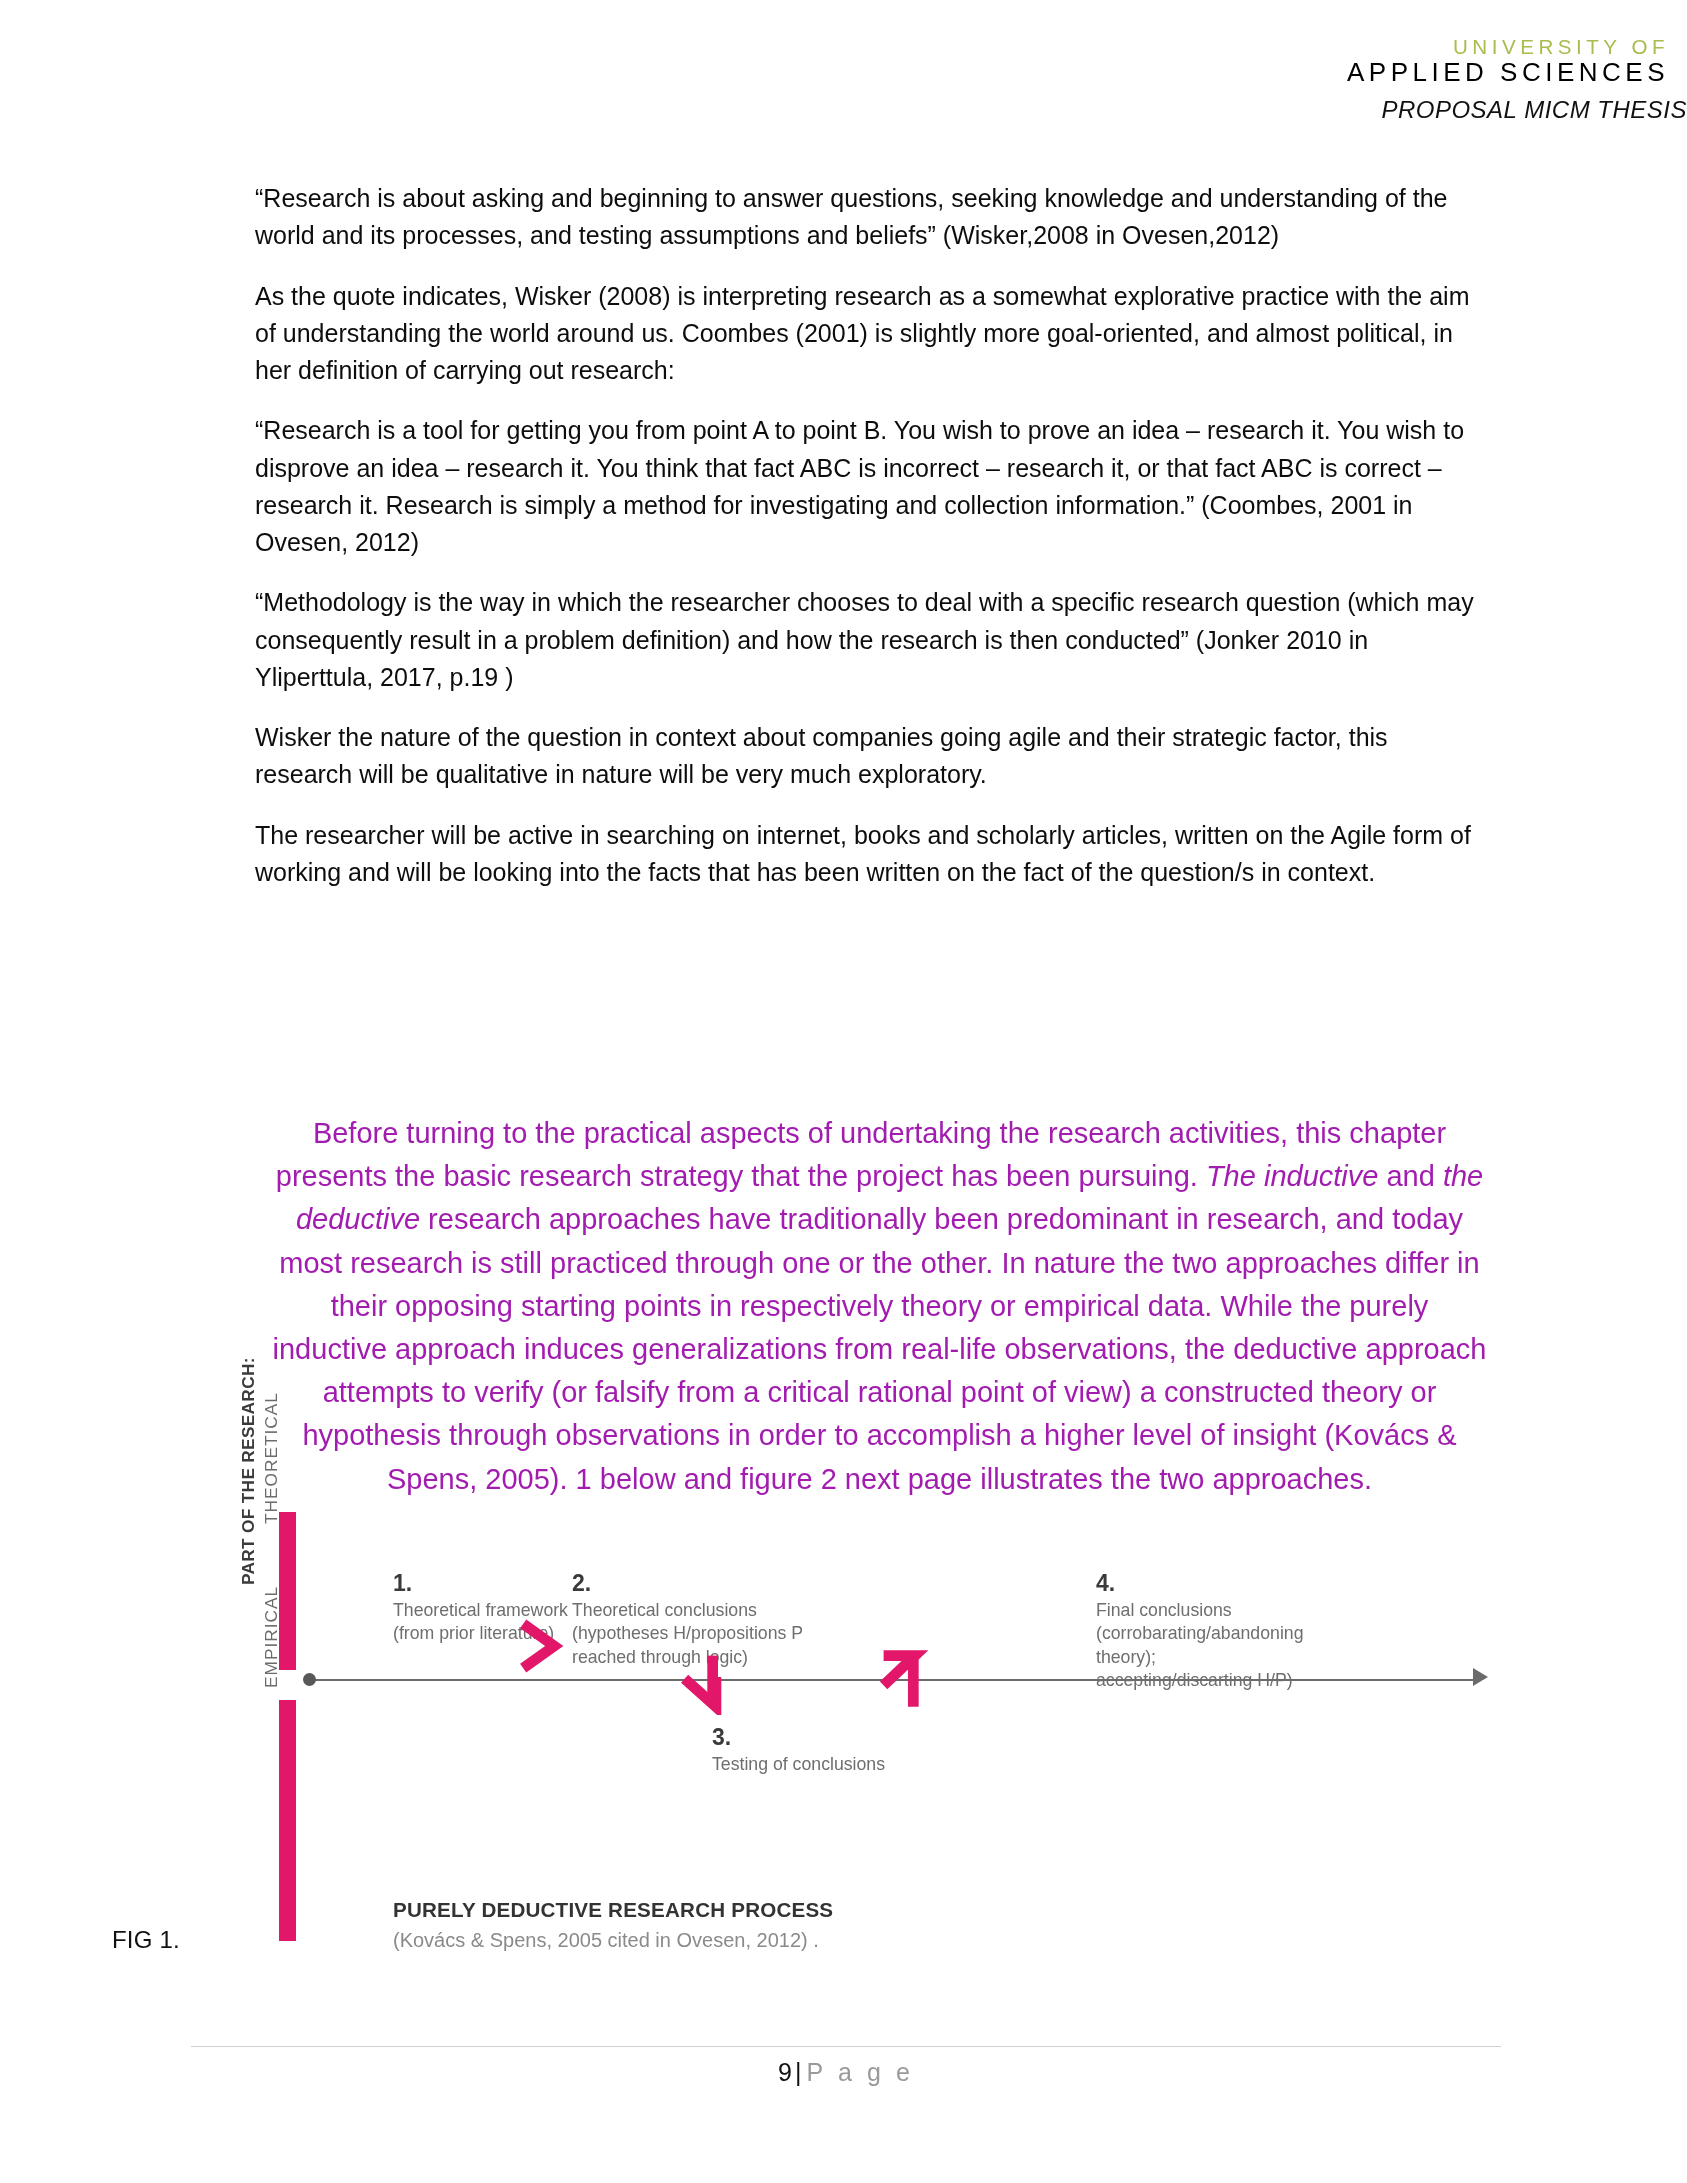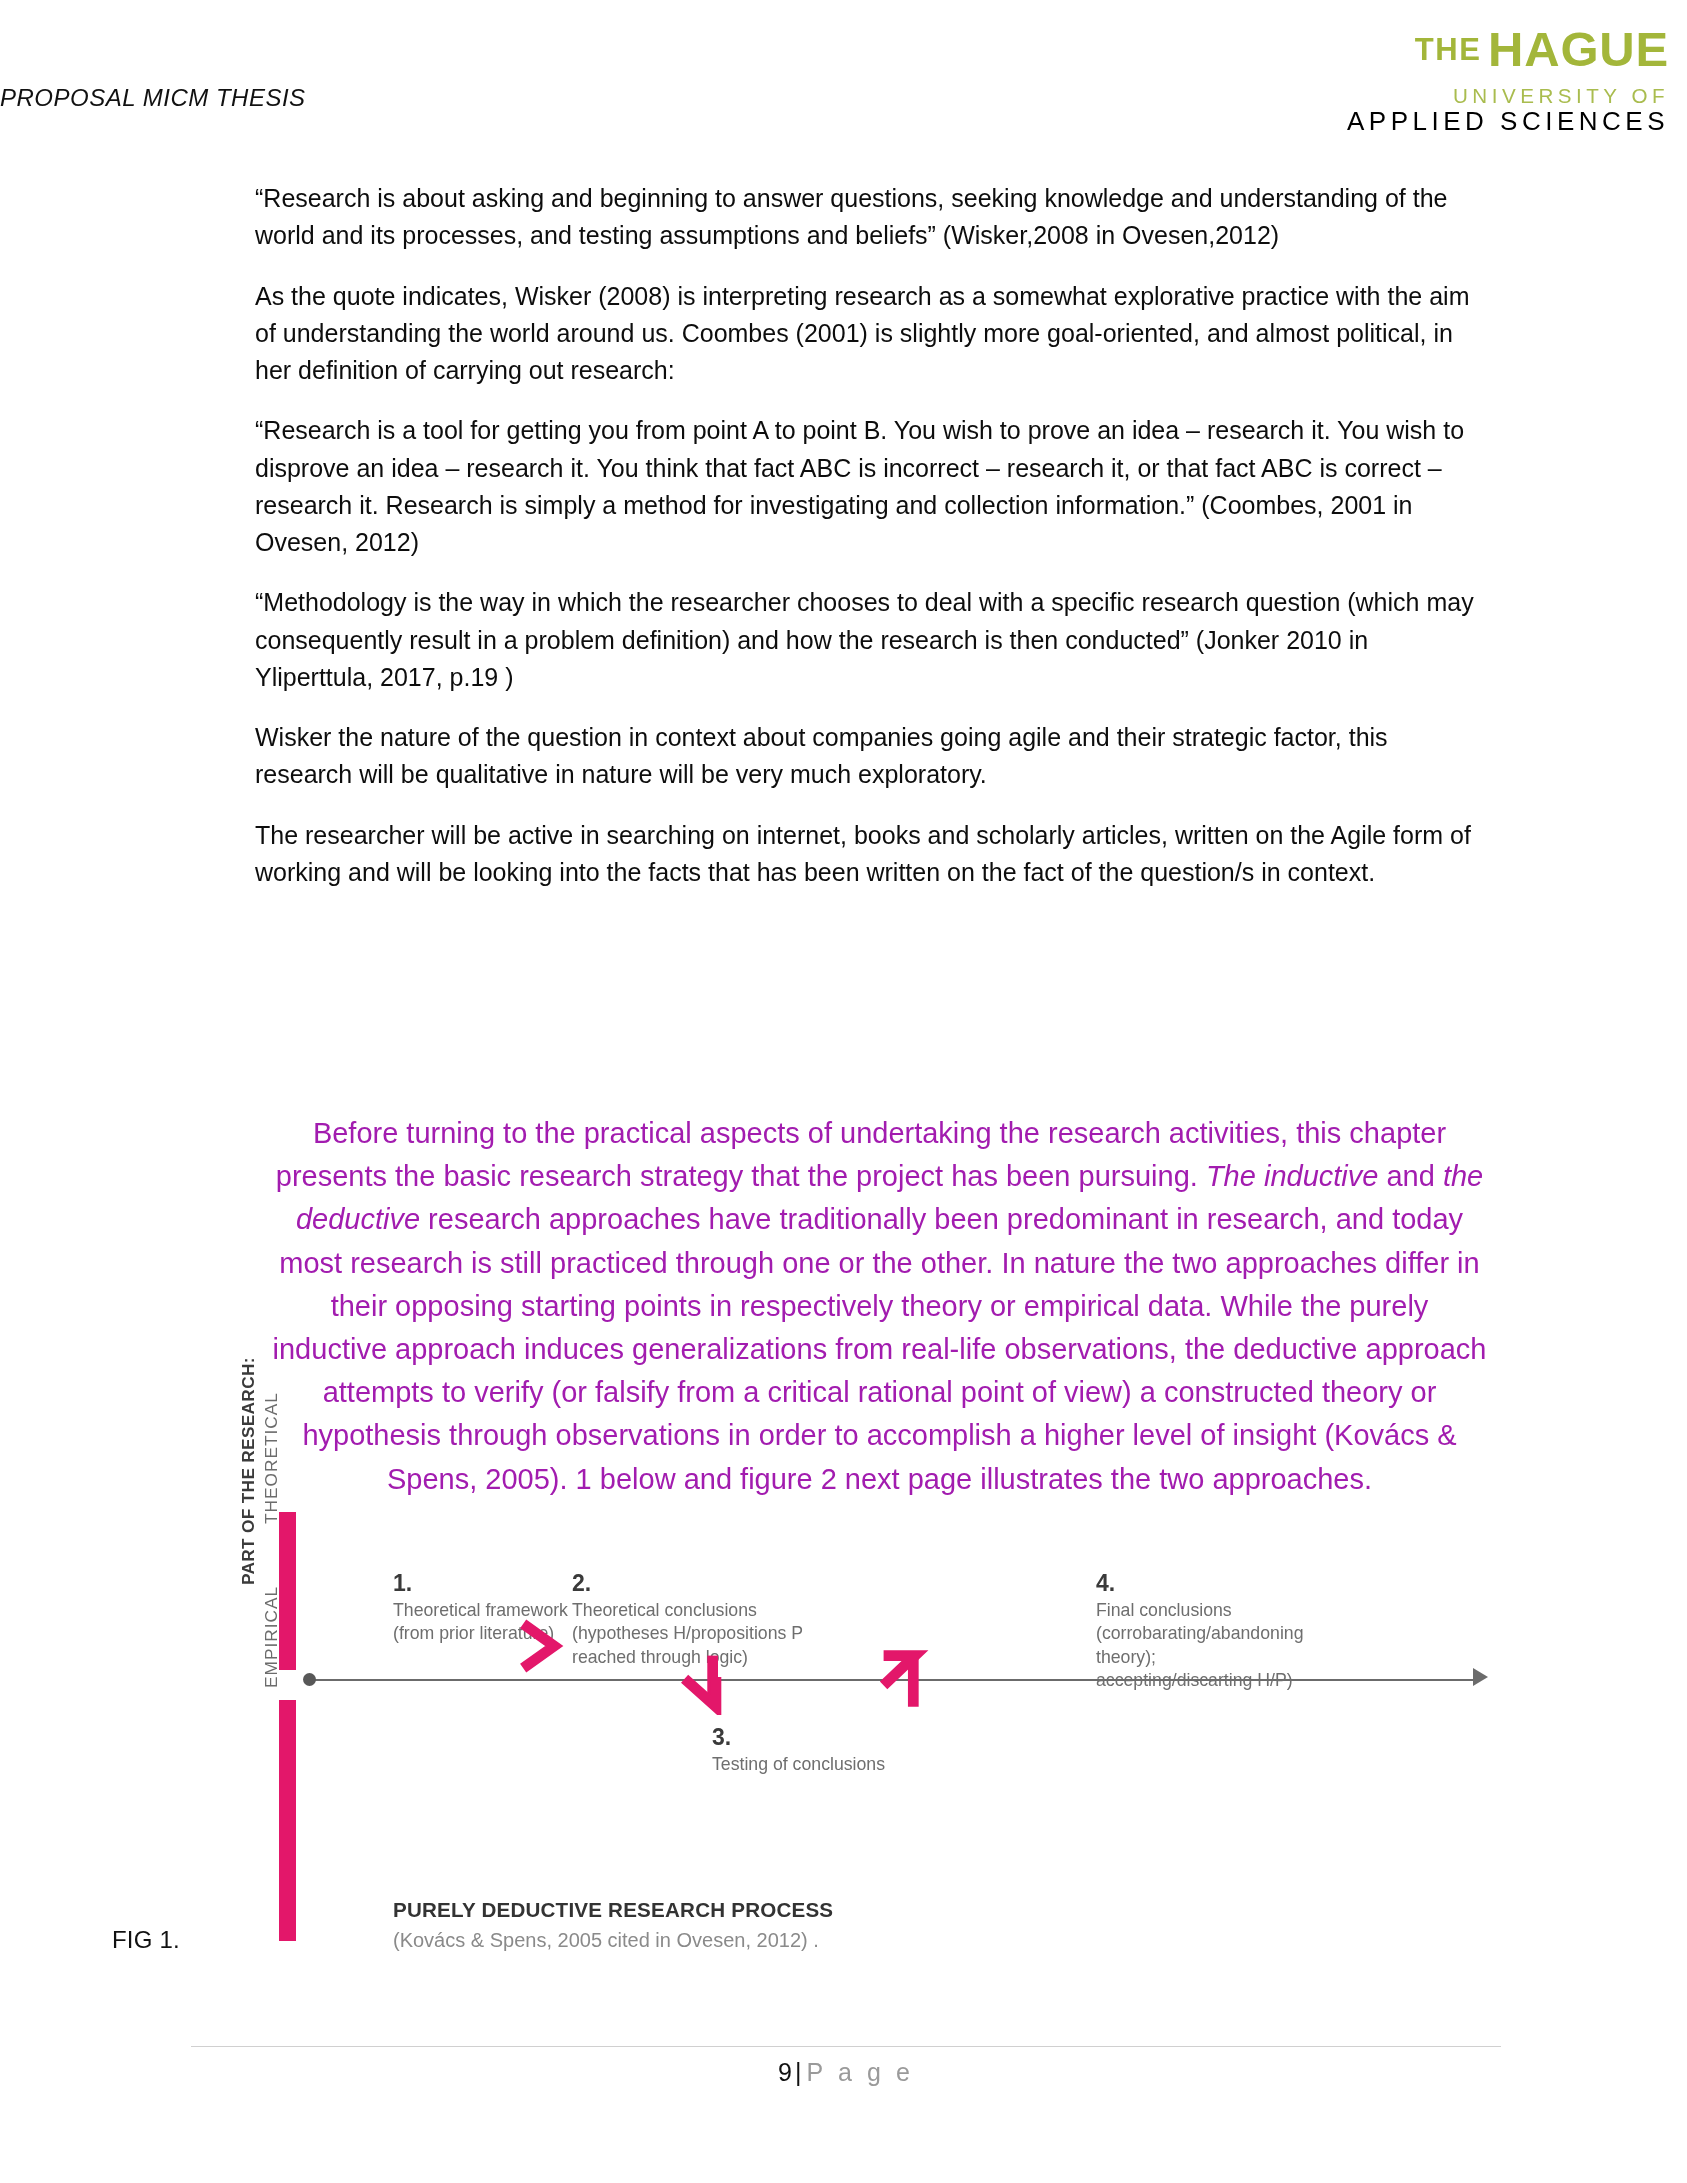--- a/index.html
+++ b/index.html
@@ -22,24 +22,24 @@
   
   .header {
     position: absolute;
     top: 0;
     left: 0;
     width: 1687px;
     height: 165px;
   }
   .header-title {
     position: absolute;
-    top: 84px;
+    top: 96px;
     left: 0;
     width: 1687px;
-    text-align: left;
+    text-align: right;
     font-style: italic;
     font-size: 24px;
     letter-spacing: 0.5px;
     color: #111111;
   }
   .logo {
     position: absolute;
     top: 25px;
     right: 18px;
     width: 395px;
@@ -290,21 +290,20 @@
   .footer-page .psep { color: #111111; margin: 0 5px 0 3.3px; }
 </style>
 </head>
 <body>
 
 <div class="page">
 
   <div class="header">
     <div class="header-title">PROPOSAL MICM THESIS</div>
     <div class="logo">
-      <div class="logo-line1"><span class="the">THE</span><span>HAGUE</span></div>
       <div class="logo-line2">UNIVERSITY OF</div>
       <div class="logo-line3">APPLIED SCIENCES</div>
     </div>
   </div>
 
   <div class="content">
     <p class="para">“Research is about asking and beginning to answer questions, seeking knowledge and understanding of the world and its processes, and testing assumptions and beliefs”  (Wisker,2008 in Ovesen,2012)</p>
     <p class="para">As the quote indicates, Wisker (2008) is interpreting research as a somewhat explorative practice with the aim of understanding the world around us. Coombes (2001) is slightly more goal-oriented, and almost political, in her definition of carrying out research:</p>
     <p class="para">“Research is a tool for getting you from point A to point B. You wish to prove an idea – research it. You wish to disprove an idea – research it. You think that fact ABC is incorrect – research it, or that fact ABC is correct – research it. Research is simply a method for investigating and collection information.” (Coombes, 2001 in Ovesen, 2012)</p>
     <p class="para">“Methodology is the way in which the researcher chooses to deal with a specific research question (which may consequently result in a problem definition) and how the research is then conducted” (Jonker 2010 in Yliperttula, 2017, p.19 )</p>

